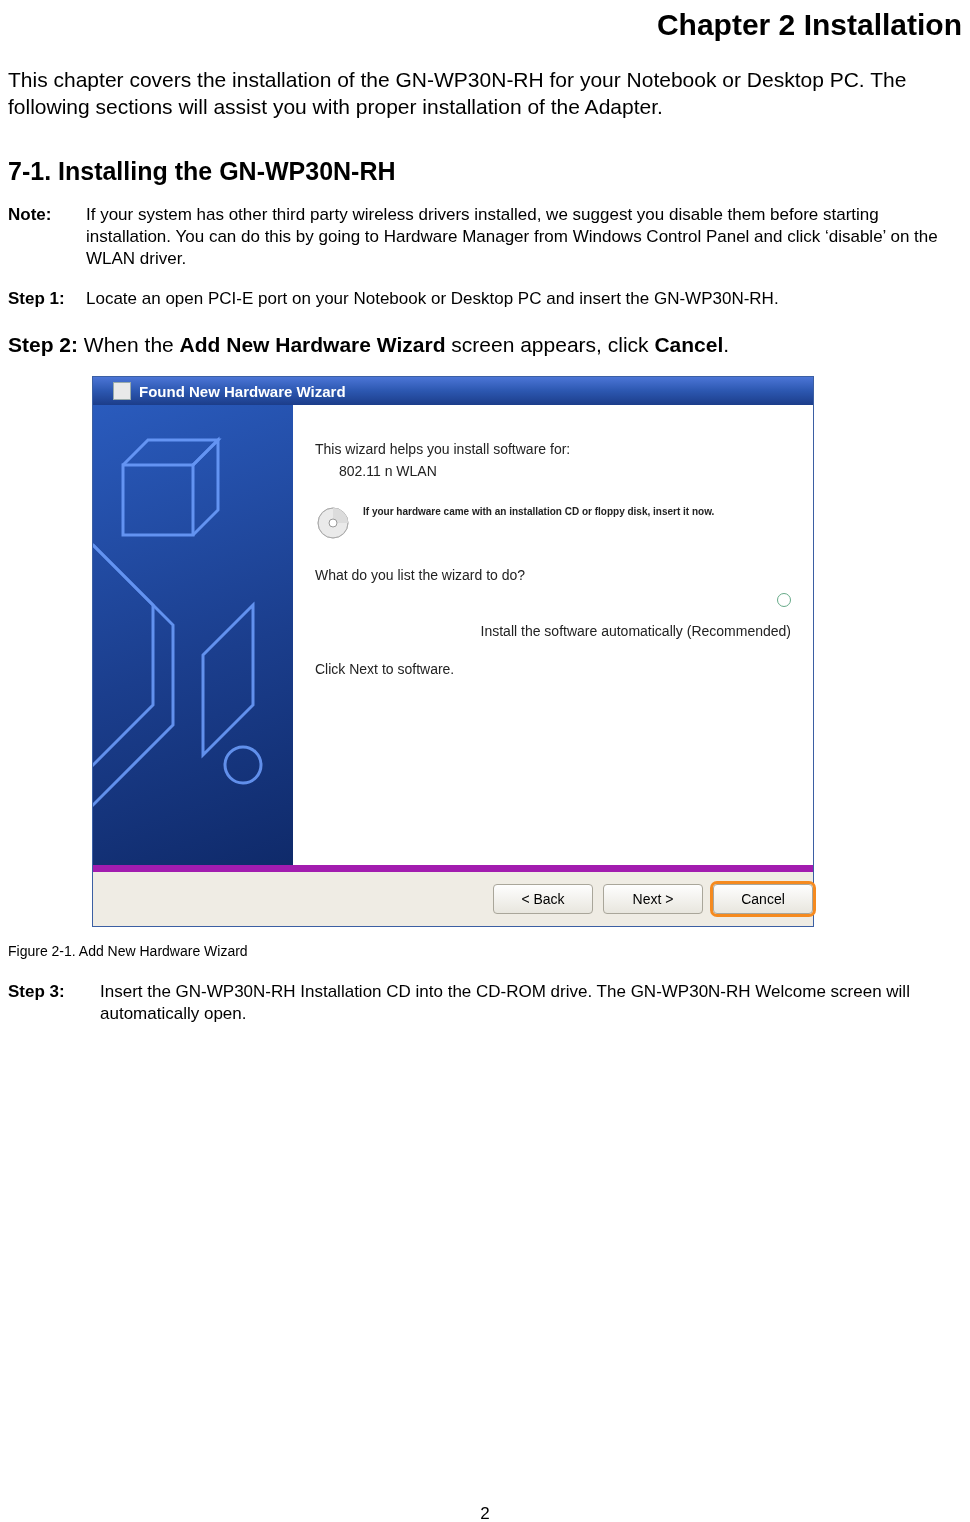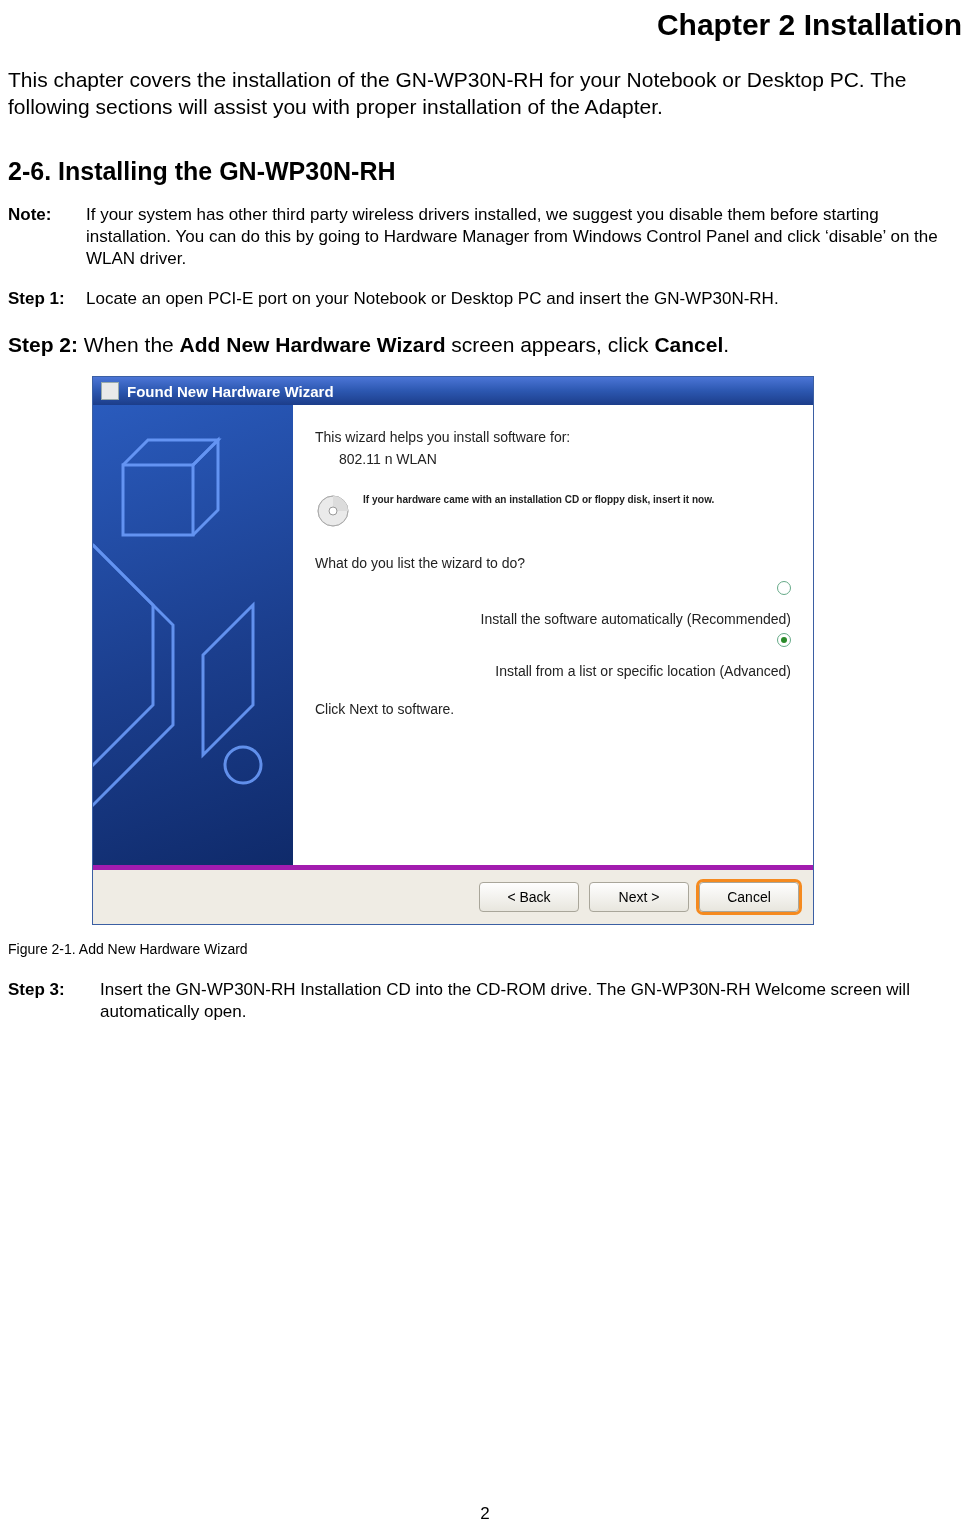--- a/index.html
+++ b/index.html
@@ -62,21 +62,21 @@
   .wizard {
     width: 720px;
     border: 1px solid #3b5fa3;
     background: #efece4;
     font-family: Tahoma, Arial, sans-serif;
   }
   .titlebar {
     display: flex;
     align-items: center;
     gap: 8px;
-    padding: 5px 8px;
+    padding: 5px 20px;
     font-size: 15px;
     font-weight: bold;
     color: #fff;
     background: linear-gradient(180deg,#4b75d6 0%,#2c57b0 50%,#1c3d8a 100%);
   }
   .titlebar-icon {
     width: 16px; height: 16px;
     background: #e9e9e9;
     border: 1px solid #9aa;
     display: inline-block;
@@ -92,21 +92,21 @@
     overflow: hidden;
   }
   .side-art svg {
     position: absolute;
     inset: 0;
     width: 100%; height: 100%;
   }
   .content {
     flex: 1;
     background: #fff;
-    padding: 24px 22px 10px 22px;
+    padding: 36px 22px 10px 22px;
     font-size: 14px;
     color: #222;
   }
   .c-line { margin-bottom: 6px; }
   .c-sub { margin: 4px 0 26px 24px; }
   .cd-row { display:flex; align-items:flex-start; gap:12px; margin-bottom:26px; }
   .cd-icon {
     width: 36px; height: 36px;
     flex: none;
   }
@@ -119,23 +119,23 @@
     border: 1px solid #6a8; background:#fff; box-sizing:border-box;
     display:inline-flex; align-items:center; justify-content:center;
   }
   .radio.checked::after {
     content:""; width:6px; height:6px; border-radius:50%; background:#2a8a2a;
   }
   .click-next { font-size: 14px; }
 
   .button-row {
     display:flex; justify-content:flex-end; gap:10px;
-    padding: 12px 14px;
+    padding: 12px 0;
     background:#efece4;
-    border-top: 5px solid #a21caf;
+    border-top: 7px solid #a21caf;
   }
   .btn {
     min-width:100px; height:30px; line-height:28px;
     text-align:center; font-size:14px;
     background: linear-gradient(180deg,#fefefe,#e8e6de);
     border:1px solid #a9a69a; border-radius:4px;
     box-sizing:border-box;
   }
   .btn-hl {
     outline: 3px solid #f58a1f;
@@ -154,21 +154,21 @@
   }
 </style>
 </head>
 <body>
 
 <div class="page">
   <h1>Chapter 2    Installation</h1>
 
   <p class="intro">This chapter covers the installation of the GN-WP30N-RH for your Notebook or Desktop PC. The following sections will assist you with proper installation of the Adapter.</p>
 
-  <h2>2-6.  Installing the GN-WP30N-RH</h2>
+  <h2>7-1.  Installing the GN-WP30N-RH</h2>
 
   <div class="hang">
     <span class="label">Note:</span>
     <div class="body">If your system has other third party wireless drivers installed, we suggest you disable them before starting installation. You can do this by going to Hardware Manager from Windows Control Panel and click ‘disable’ on the WLAN driver.</div>
   </div>
 
   <div class="hang">
     <span class="label">Step 1:</span>
     <div class="body">Locate an open PCI-E port on your Notebook or Desktop PC and insert the GN-WP30N-RH.</div>
   </div>
@@ -213,24 +213,20 @@
             </div>
             <div class="cd-text">If your hardware came with an installation CD or floppy disk, insert it now.</div>
           </div>
 
           <div class="prompt">What do you list the wizard to do?</div>
           <div class="radio-group">
             <div class="radio-row">
               <span class="radio"></span>
               <span>Install the software automatically (Recommended)</span>
             </div>
-            <div class="radio-row">
-              <span class="radio checked"></span>
-              <span>Install from a list or specific location (Advanced)</span>
-            </div>
           </div>
           <div class="click-next">Click Next to software.</div>
         </div>
       </div>
       <div class="button-row">
         <div class="btn">&lt; Back</div>
         <div class="btn">Next &gt;</div>
         <div class="btn btn-hl">Cancel</div>
       </div>
     </div>

